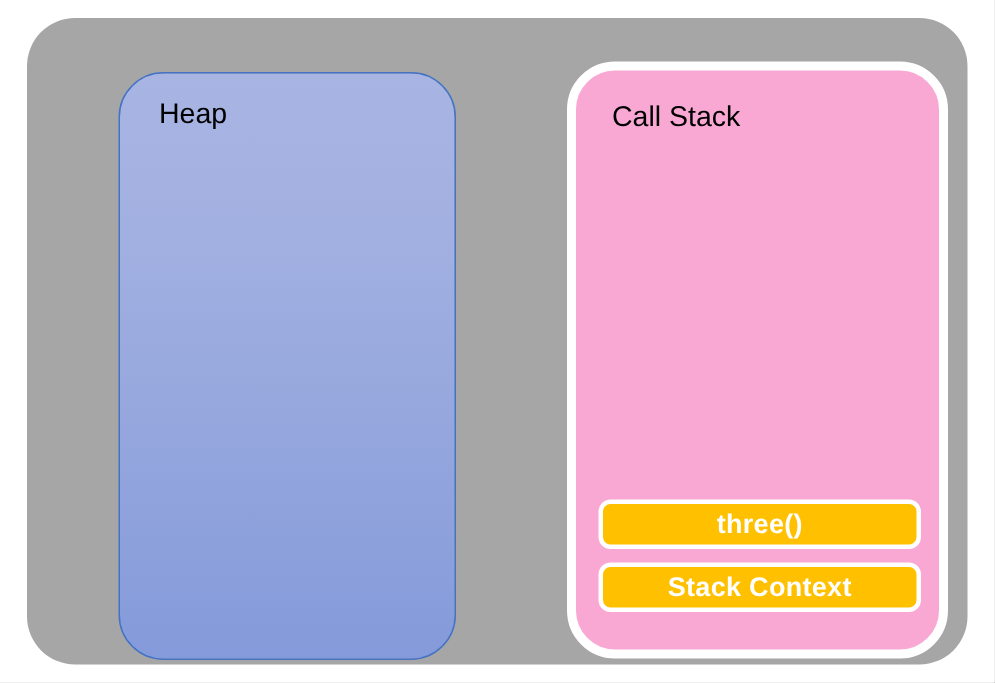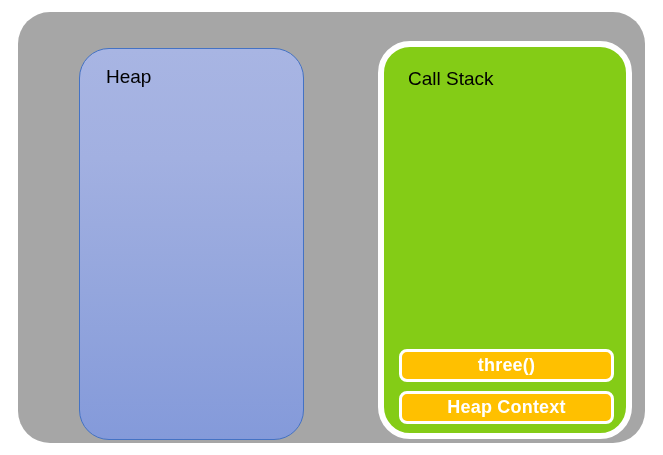--- a/index.html
+++ b/index.html
@@ -54,41 +54,41 @@
   }
 
   
   .callstack-panel {
     position: absolute;
     left: 360px;
     top: 29px;
     width: 254px;
     height: 398px;
     box-sizing: border-box;
-    background: #84cc16;
+    background: #f9a8d4;
     border: 6px solid #ffffff;
     border-radius: 32px;
   }
   .callstack-label {
     position: absolute;
     left: 24px;
     top: 21px;
     font-size: 19px;
     line-height: 22px;
     color: #000000;
     letter-spacing: 0px;
     white-space: nowrap;
   }
 
   
   .stack-frames {
     position: absolute;
     left: 15px;
     right: 12px;
-    bottom: 9px;
+    bottom: 25px;
   }
   .frame {
     box-sizing: border-box;
     width: 100%;
     height: 33px;
     background: #ffc000;
     border: 3px solid #ffffff;
     border-radius: 8px;
     display: flex;
     align-items: center;
@@ -111,19 +111,19 @@
 
     <div class="heap-panel">
       <div class="heap-label">Heap</div>
     </div>
 
     <div class="callstack-panel">
       <div class="callstack-label">Call Stack</div>
 
       <div class="stack-frames">
         <div class="frame">three()</div>
-        <div class="frame">Heap Context</div>
+        <div class="frame">Stack Context</div>
       </div>
     </div>
 
   </div>
 
 </div>
 
 </body></html>

